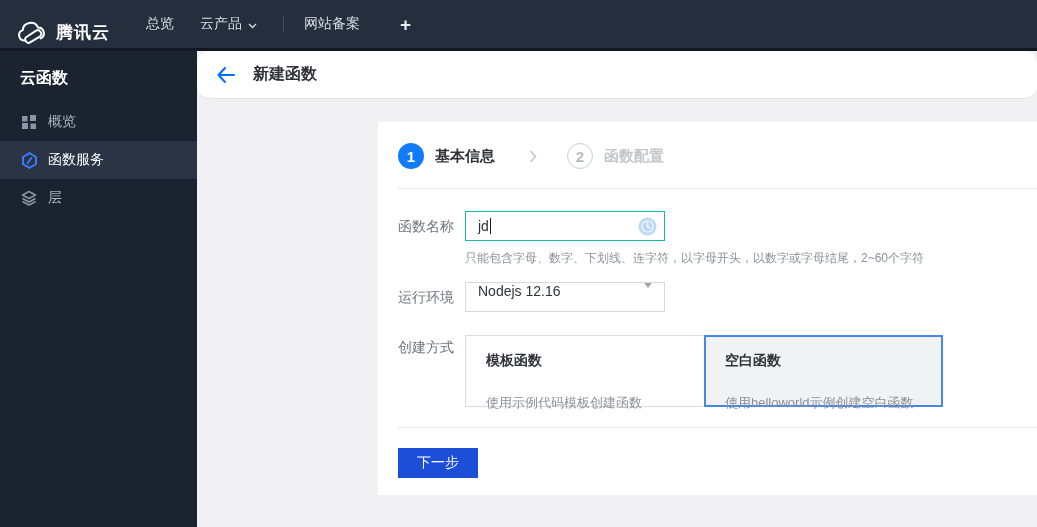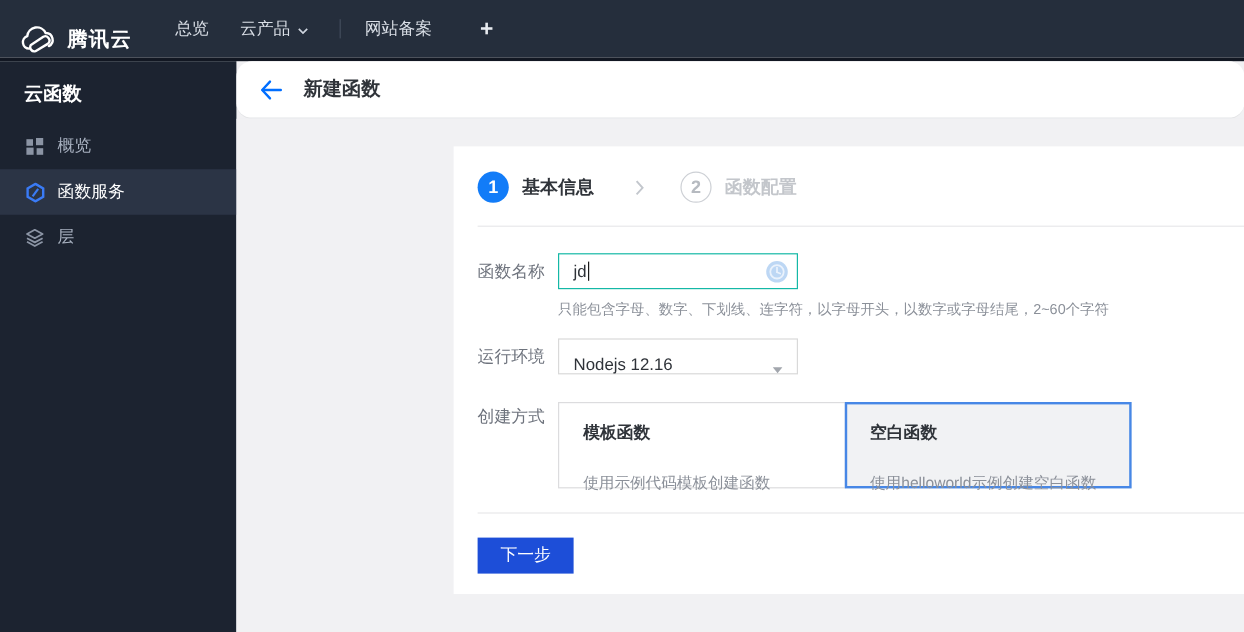--- a/index.html
+++ b/index.html
@@ -58,21 +58,21 @@
 
   .text-input { position:relative; width:200px; height:30px; border:1px solid #14b8a6;
                 display:flex; align-items:center; padding:0 30px 0 12px; background:#fff; cursor:text; }
   .input-value { color:#2f3339; font-size:14px; }
   .text-caret { width:1px; height:16px; background:#1a1a1a; margin-left:1px; }
   .clock-icn { position:absolute; right:7px; top:5px; }
 
   .hint { margin:9px 0 0 67px; color:#8b9099; font-size:12px; }
 
   .select { width:200px; height:30px; border:1px solid #d9d9d9; background:#fff; display:flex;
-            align-items:flex-end; justify-content:space-between; padding:0 12px; cursor:pointer; }
+            align-items:flex-start; justify-content:space-between; padding:0 12px; cursor:pointer; }
   .select-value { color:#2f3339; font-size:14px; }
   .tri-down { width:0; height:0; border-left:4px solid transparent; border-right:4px solid transparent;
               border-top:5px solid #a2a6ad; }
 
   .choice-cards { display:flex; }
   .choice { width:240px; height:72px; border:1px solid #dcdcde; background:#ffffff;
             padding:16px 10px 14px 20px; cursor:pointer; }
   .choice + .choice { margin-left:-1px; }
   .choice.selected { width:239px; border:2px solid #4787e6; background:#f1f2f4; padding:15px 10px 0 19px; }
   .choice-title { font-size:14px; font-weight:bold; color:#30343a; }

